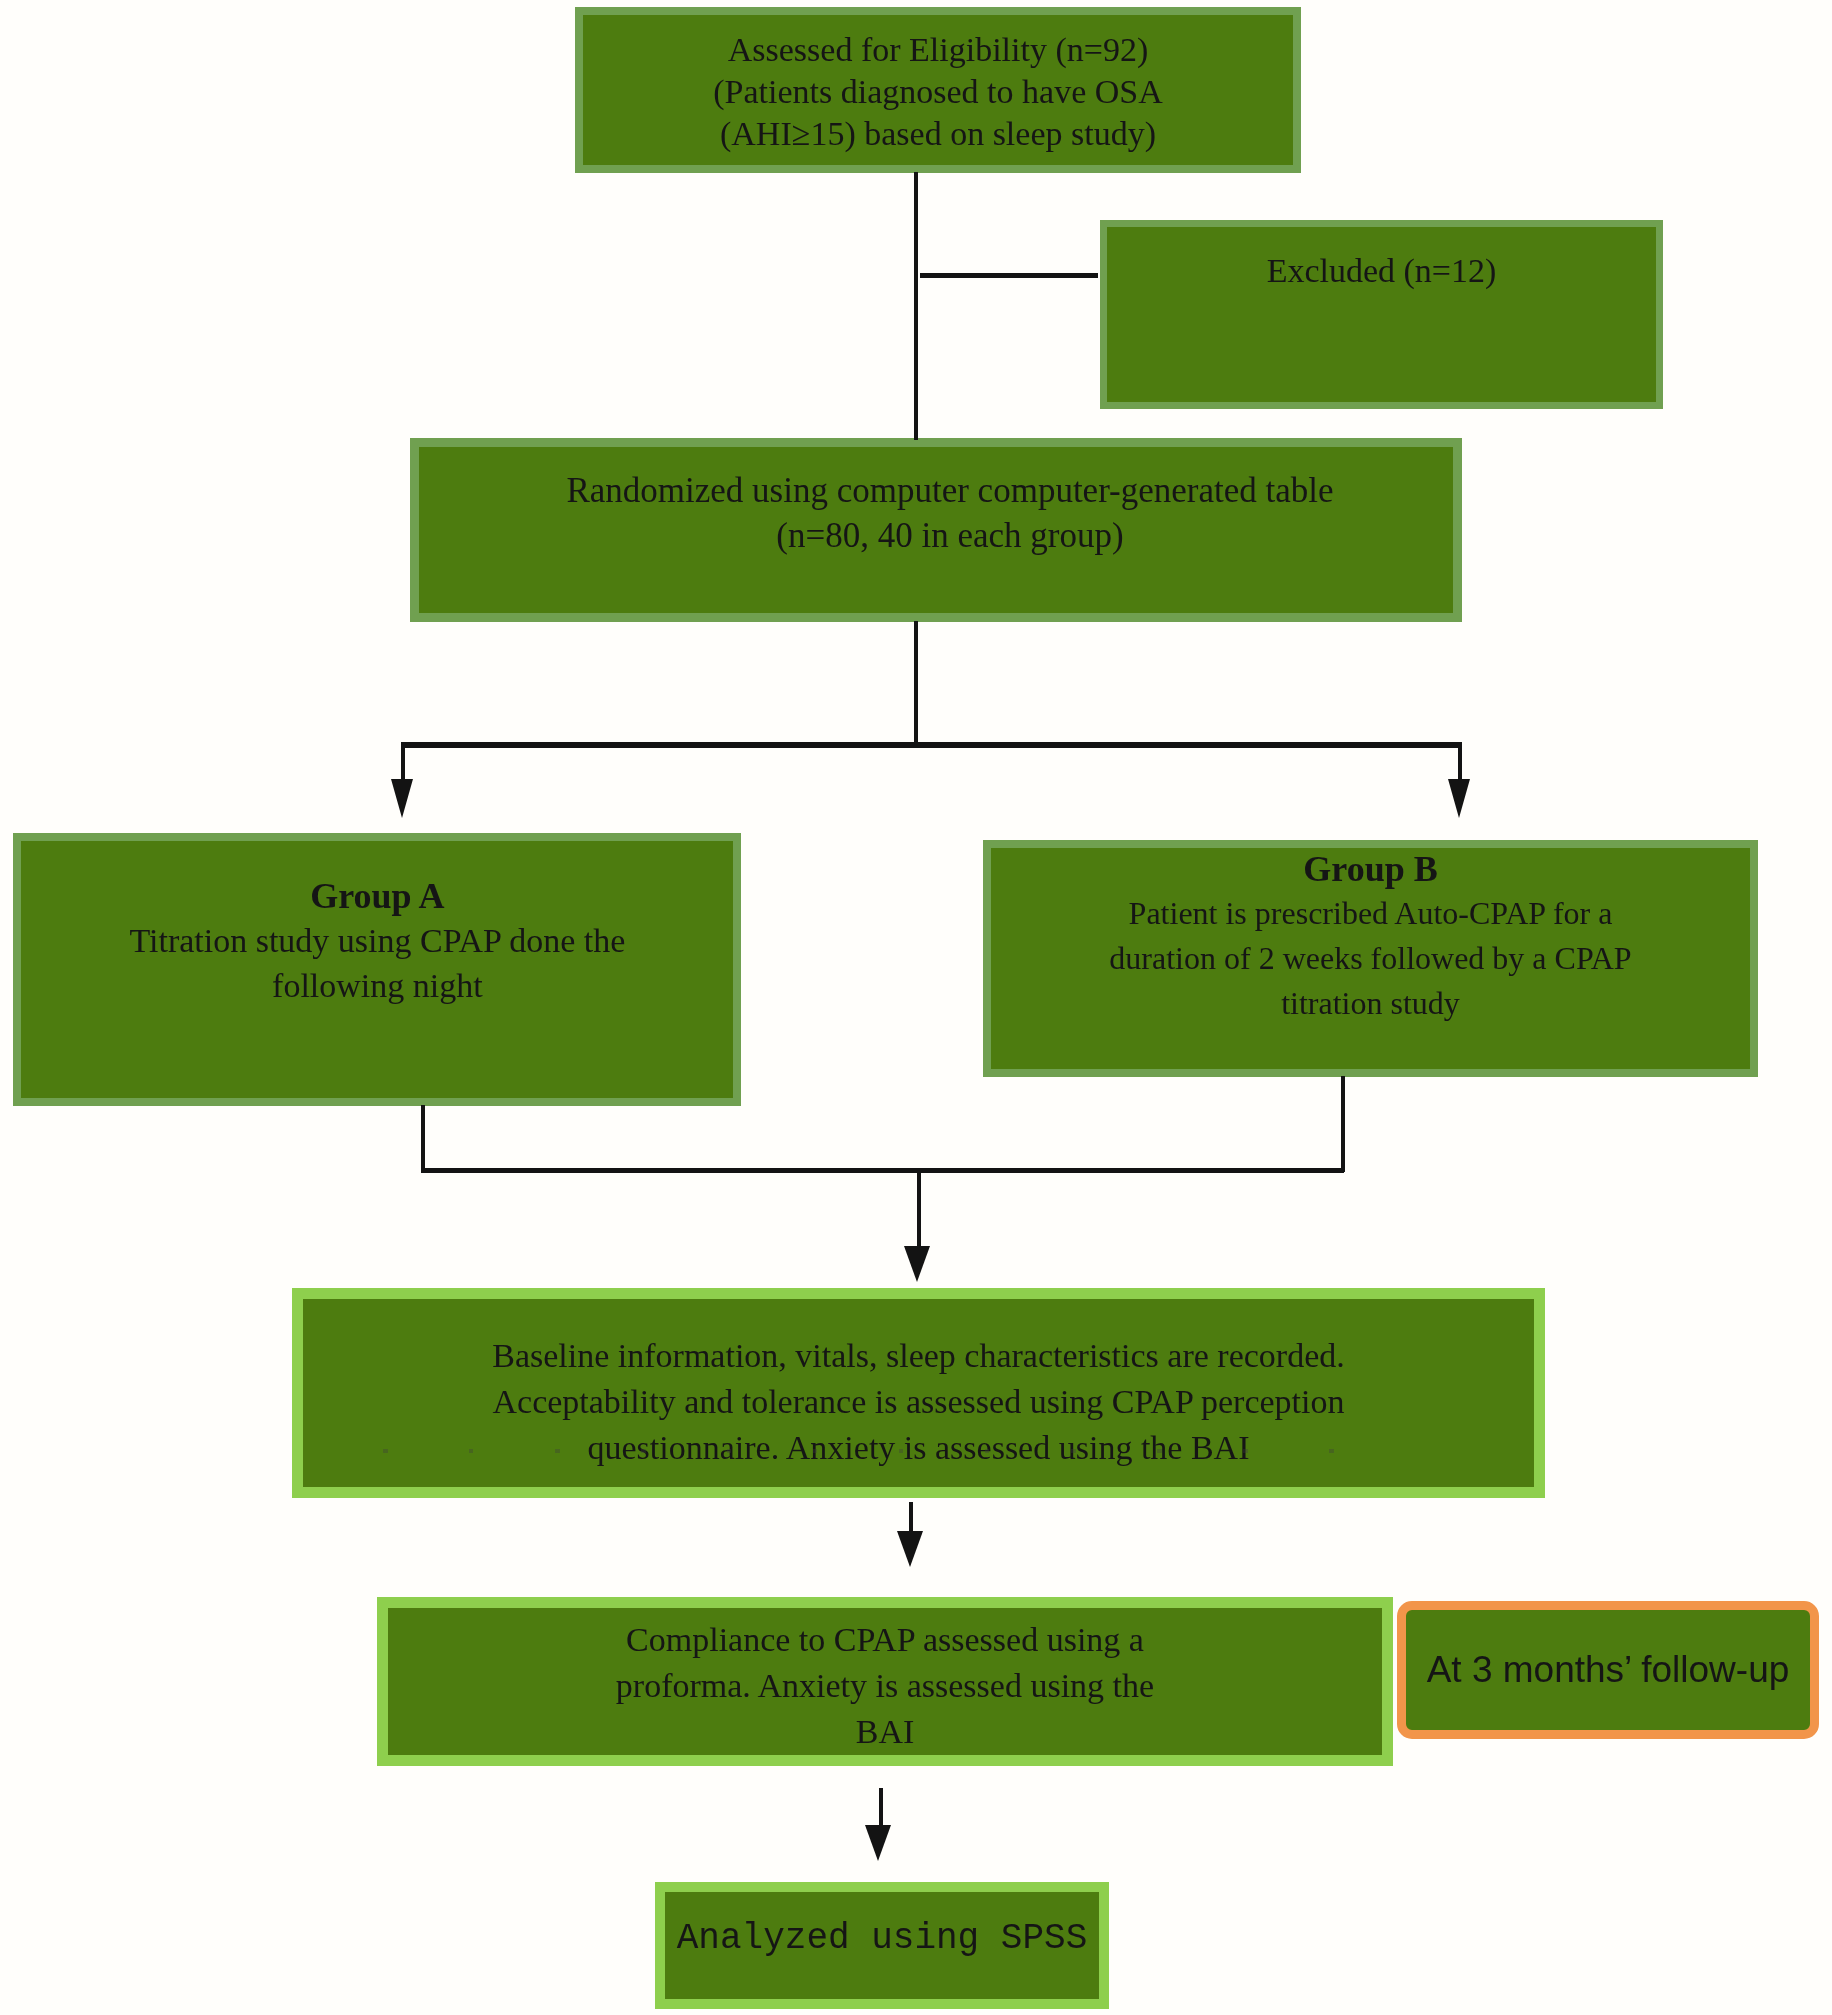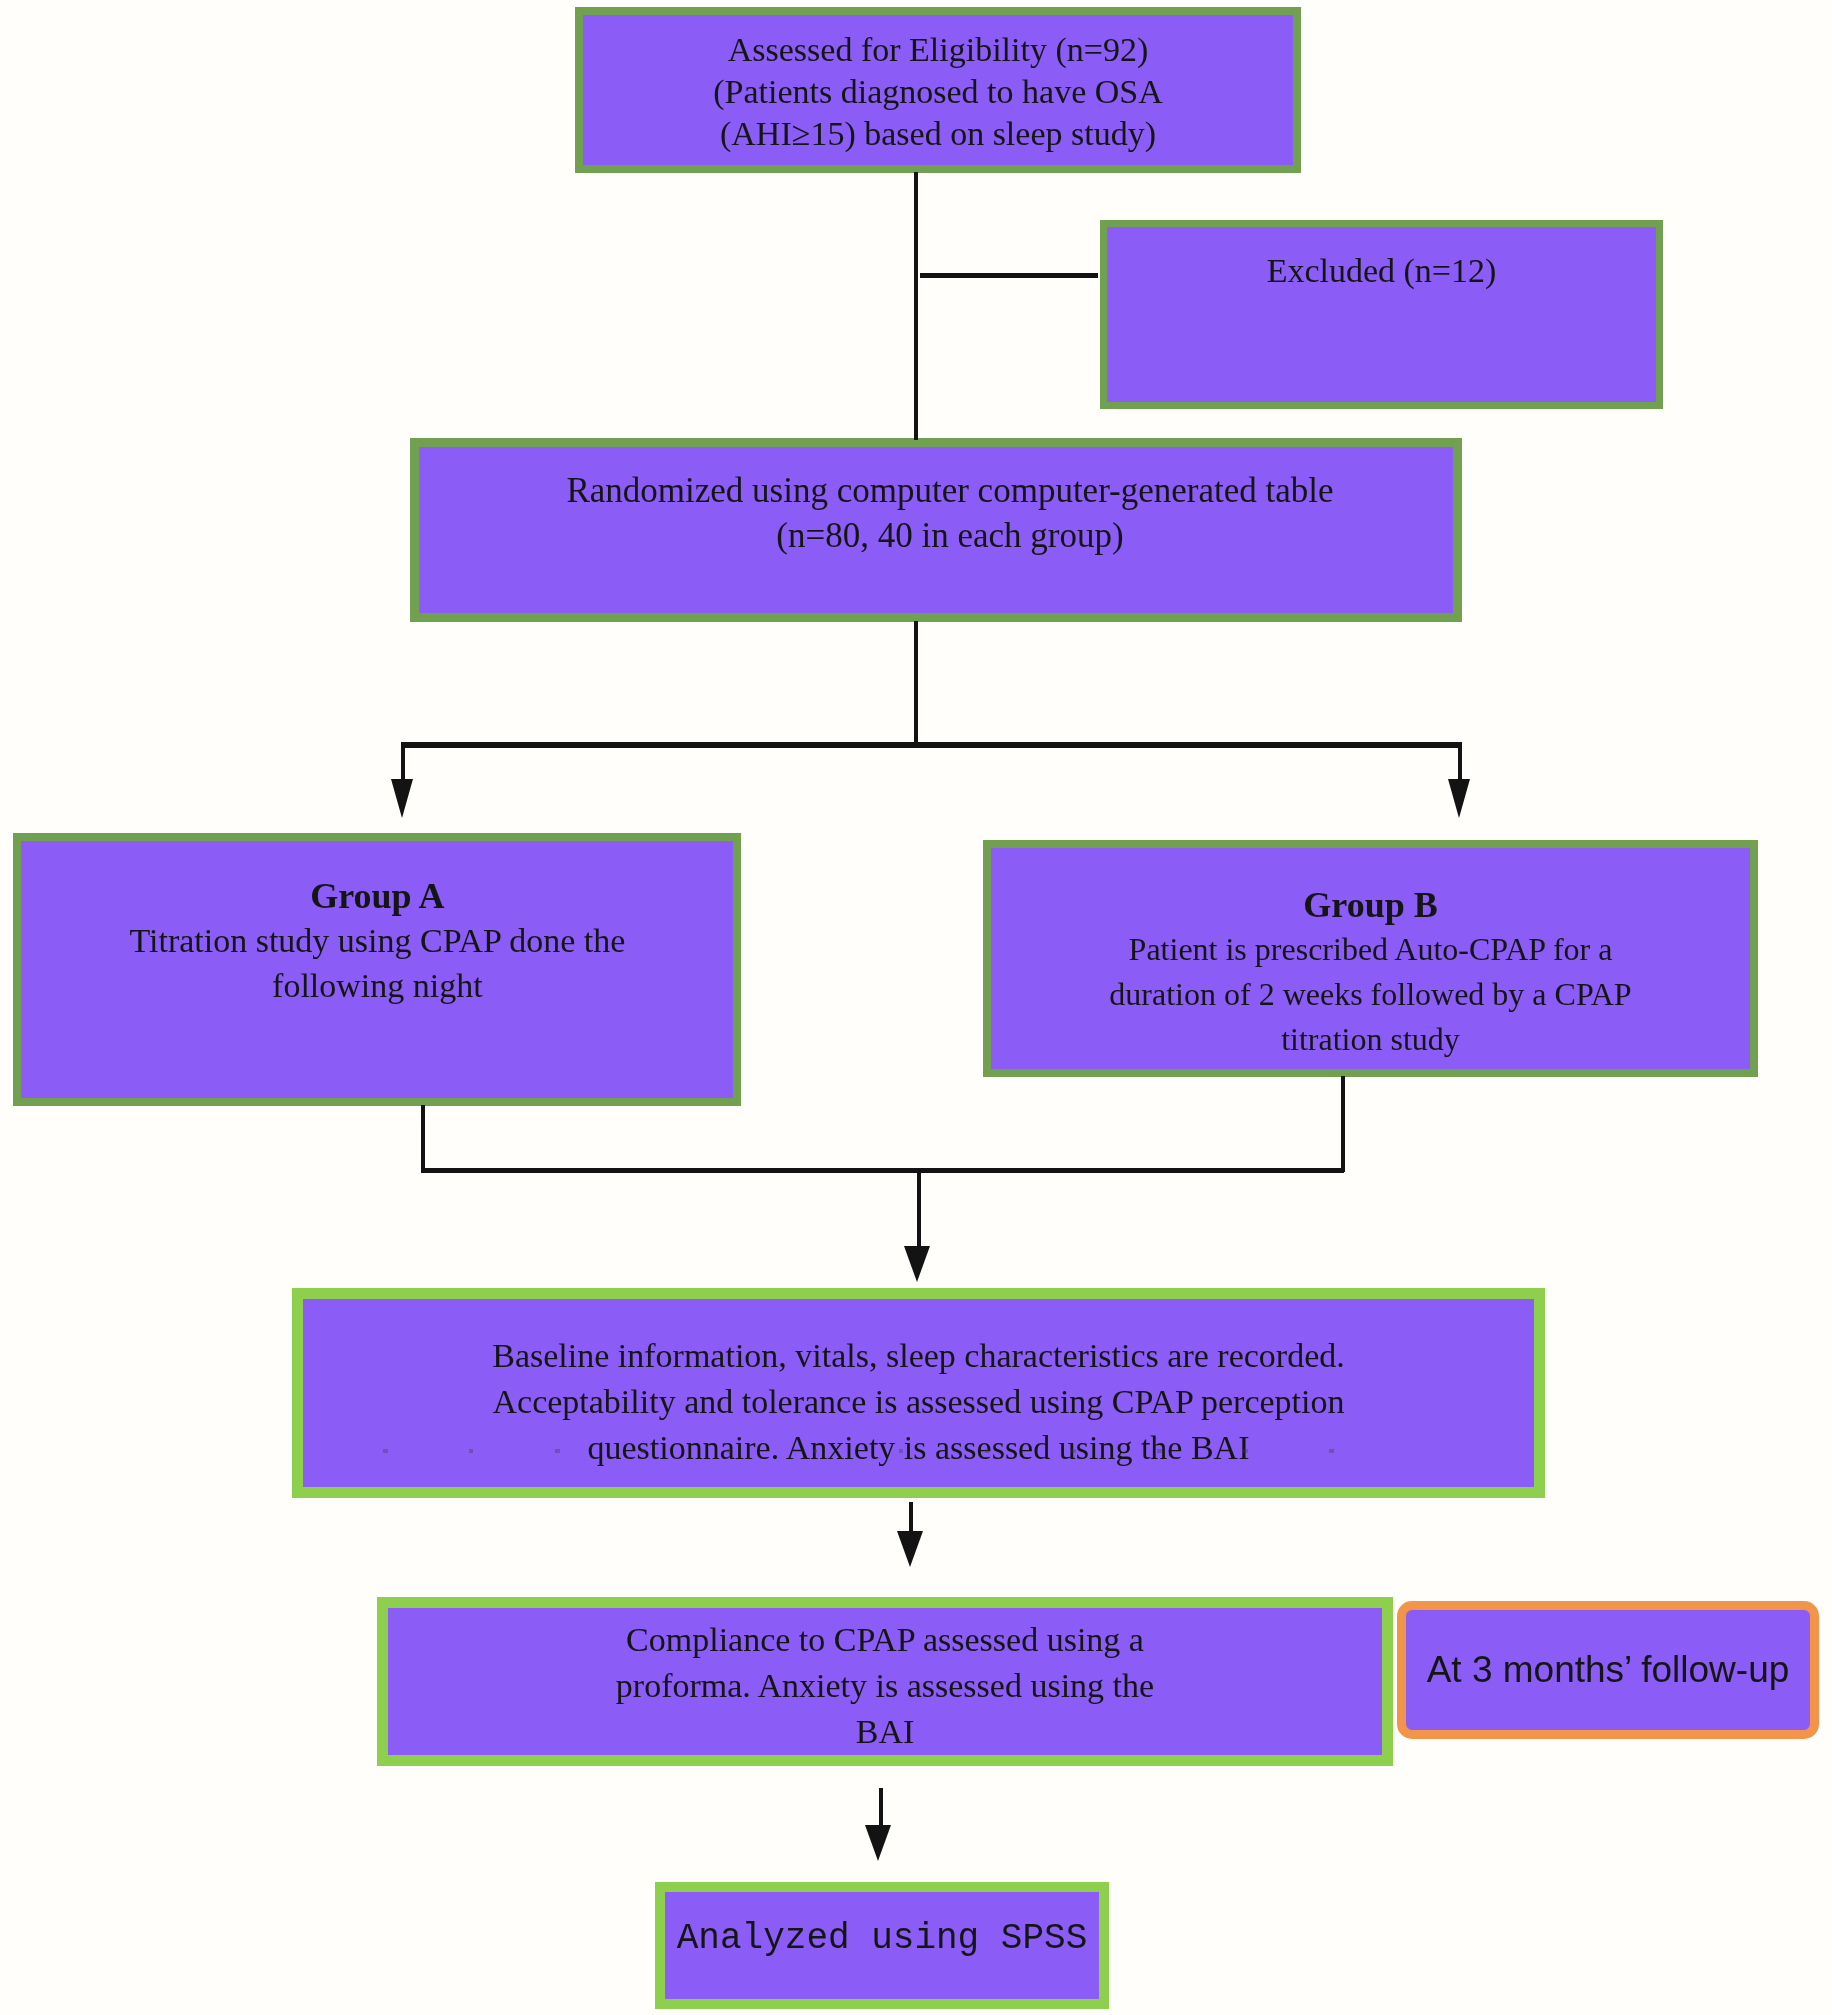--- a/index.html
+++ b/index.html
@@ -5,40 +5,40 @@
   html, body { margin: 0; padding: 0; background: #ffffff; }
   .canvas {
     position: relative;
     width: 1832px;
     height: 2016px;
     background: #fffefb;
     font-family: "Liberation Serif", "DejaVu Serif", serif;
     color: #151515;
     overflow: hidden;
   }
-  .node { position: absolute; background: #8b5cf6; box-sizing: border-box; text-align: center; }
+  .node { position: absolute; background: #4d7c0f; box-sizing: border-box; text-align: center; }
   .node .txt { white-space: pre-line; }
   .dark  { border: 8px solid #70a050; }
   .light { border: 11.6px solid #8ecf4d; }
 
   #n-eligibility { left: 575px; top: 7.1px;    width: 726px; height: 166px; }
   #n-eligibility .txt { font-size: 34px; line-height: 42px; padding-top: 14.3px; }
 
   #n-excluded    { left: 1100px; top: 220px; width: 563px; height: 189px; border-width: 7.1px; }
   #n-excluded .txt { font-size: 34px; line-height: 42px; padding-top: 23px; }
 
   #n-randomized  { left: 410px; top: 438px;  width: 1052px; height: 184px; border-width: 9px; }
   #n-randomized .txt { font-size: 35px; line-height: 45px; padding-top: 21.4px; margin-left: 28px; }
 
   #n-group-a     { left: 13.4px; top: 833px;   width: 728px; height: 273px; }
   #n-group-a .hd  { font-size: 36px; font-weight: bold; line-height: 43px; padding-top: 34px; }
   #n-group-a .txt { font-size: 34px; line-height: 45px; }
 
   #n-group-b     { left: 983px; top: 840px; width: 775px; height: 237px; }
-  #n-group-b .hd  { font-size: 36px; font-weight: bold; line-height: 43px; padding-top: 36px; }
+  #n-group-b .hd  { font-size: 36px; font-weight: bold; line-height: 43px; }
   #n-group-b .txt { font-size: 32px; line-height: 45px; }
 
   #n-baseline    { left: 292px; top: 1288px; width: 1253px; height: 210px; }
   #n-baseline .txt { font-size: 34px; line-height: 46px; padding-top: 34px; }
 
   #n-compliance  { left: 377px; top: 1597px; width: 1016px; height: 169px; }
   #n-compliance .txt { font-size: 34px; line-height: 46px; padding-top: 9px; }
 
   #n-followup {
     left: 1397px; top: 1601px; width: 422px; height: 138px;

